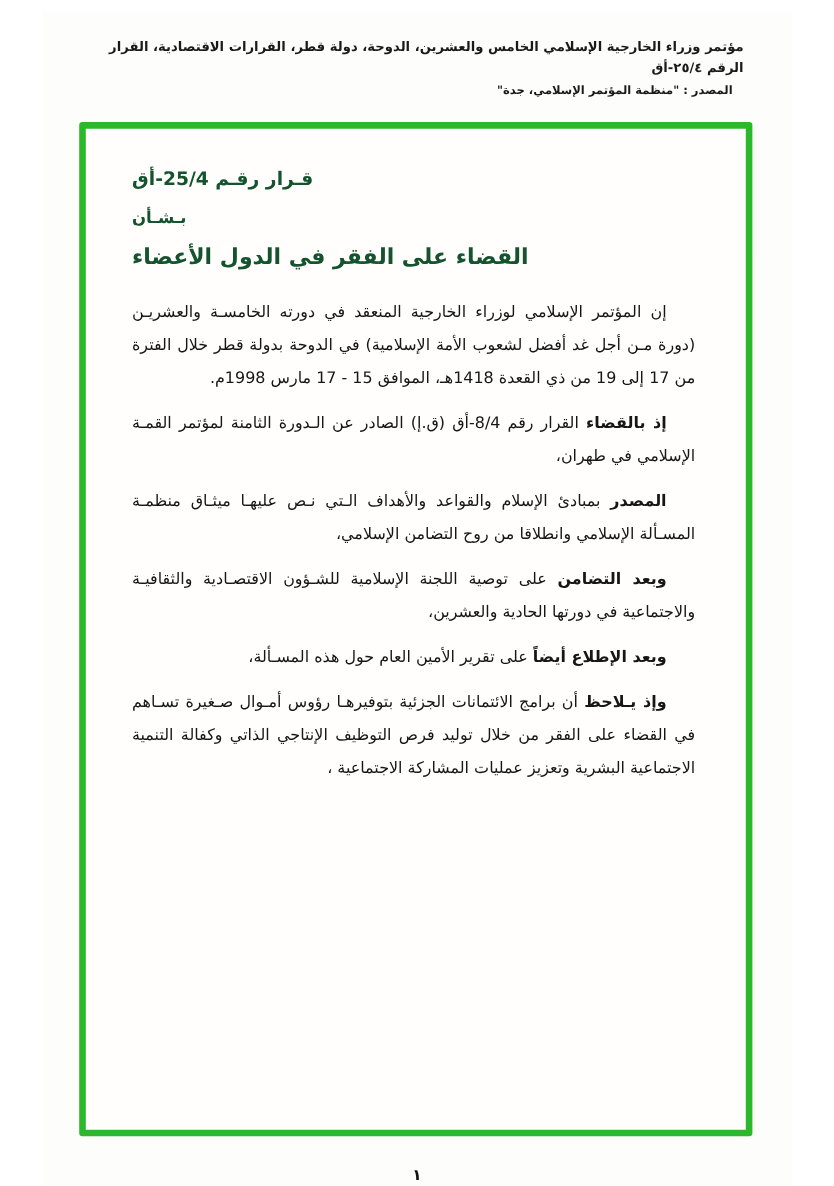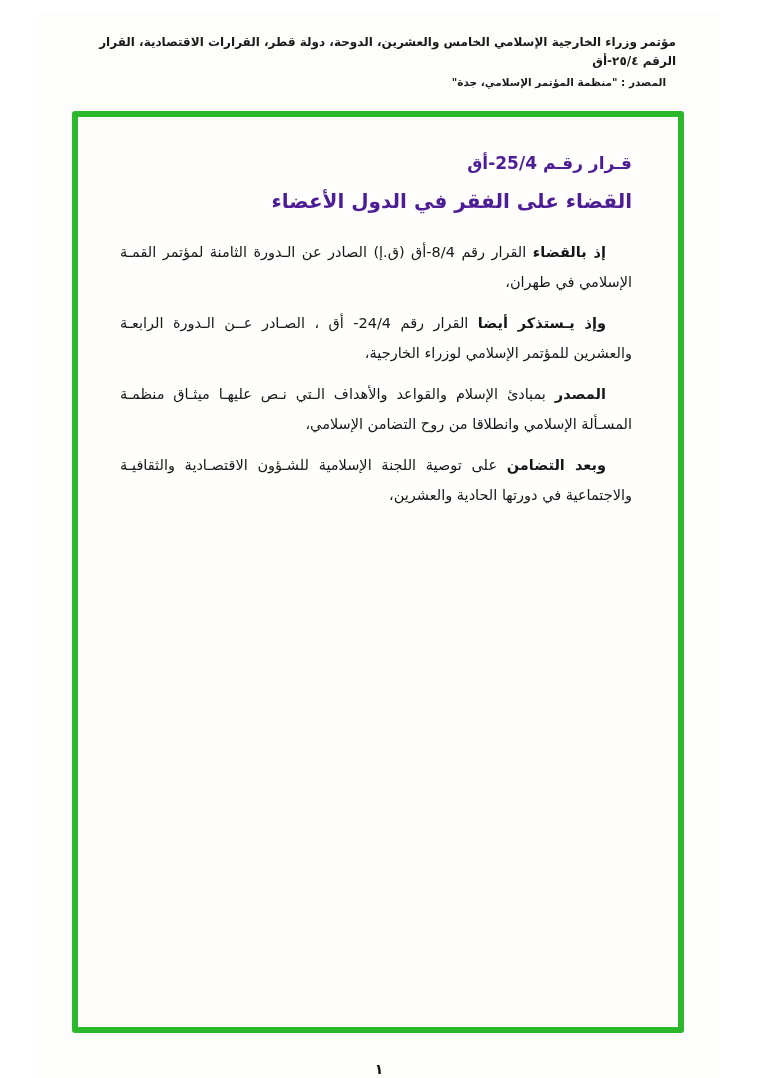--- a/index.html
+++ b/index.html
@@ -39,24 +39,24 @@
     top: 100px;
     right: 36px;
     left: 34px;
     bottom: 56px;
     background: #fffefd;
     border: 6px solid var(--frame-green, #2cb82c);
     border-radius: 3px;
     padding: 36px 46px 18px 42px;
   }
   .title-block {
-    text-align: right;
+    text-align: left;
     font-weight: bold;
     margin-bottom: 24px;
-    color: #4c1d95;
+    color: #14532d;
   }
   .title-num  { font-size: 17px; letter-spacing: 1px; margin-bottom: 16px; }
   .title-reg  { font-size: 15px; margin-bottom: 14px; }
   .title-sub  { font-size: 20px; margin-bottom: 12px; }
   .doc-body p {
     font-size: 14.5px;
     line-height: 30px;
     text-align: justify;
     text-indent: 26px;
     margin-bottom: 11px;
@@ -81,28 +81,31 @@
 
   <header class="src-header">
     <div class="h1">مؤتمر وزراء الخارجية الإسلامي الخامس والعشرين، الدوحة، دولة قطر، القرارات الاقتصادية، القرار الرقم ٢٥/٤-أق</div>
     <div class="h2">المصدر : "منظمة المؤتمر الإسلامي، جدة"</div>
   </header>
 
   <div class="frame">
 
     <div class="title-block">
       <div class="title-num">قـرار رقـم 25/4-أق</div>
+      <div class="title-reg">بـشـأن</div>
       <div class="title-sub">القضاء على الفقر في الدول الأعضاء</div>
     </div>
 
     <div class="doc-body">
+      <p><b></b> <span>إن المؤتمر الإسلامي لوزراء الخارجية المنعقد في دورته الخامسـة والعشريـن (دورة مـن أجل غد أفضل لشعوب الأمة الإسلامية) في الدوحة بدولة قطر خلال الفترة من 17 إلى 19 من ذي القعدة 1418هـ، الموافق 15 - 17 مارس 1998م.</span></p>
       <p><b>إذ بالقضاء</b> <span>القرار رقم 8/4-أق (ق.إ) الصادر عن الـدورة الثامنة لمؤتمر القمـة الإسلامي في طهران،</span></p>
-      <p><b>وإذ يـستذكر أيضا</b> <span>القرار رقم 24/4- أق ، الصـادر عــن الـدورة الرابعـة والعشرين للمؤتمر الإسلامي لوزراء الخارجية،</span></p>
       <p><b>المصدر</b> <span>بمبادئ الإسلام والقواعد والأهداف الـتي نـص عليهـا ميثـاق منظمـة المسـألة الإسلامي وانطلاقا من روح التضامن الإسلامي،</span></p>
       <p><b>وبعد التضامن</b> <span>على توصية اللجنة الإسلامية للشـؤون الاقتصـادية والثقافيـة والاجتماعية في دورتها الحادية والعشرين،</span></p>
+      <p><b>وبعد الإطلاع أيضاً</b> <span>على تقرير الأمين العام حول هذه المسـألة،</span></p>
+      <p><b>وإذ يـلاحظ</b> <span>أن برامج الائتمانات الجزئية بتوفيرهـا رؤوس أمـوال صـغيرة تسـاهم في القضاء على الفقر من خلال توليد فرص التوظيف الإنتاجي الذاتي وكفالة التنمية الاجتماعية البشرية وتعزيز عمليات المشاركة الاجتماعية ،</span></p>
     </div>
 
   </div>
 
   <footer class="page-num">
     <span>١</span>
   </footer>
 
 </div>
 

